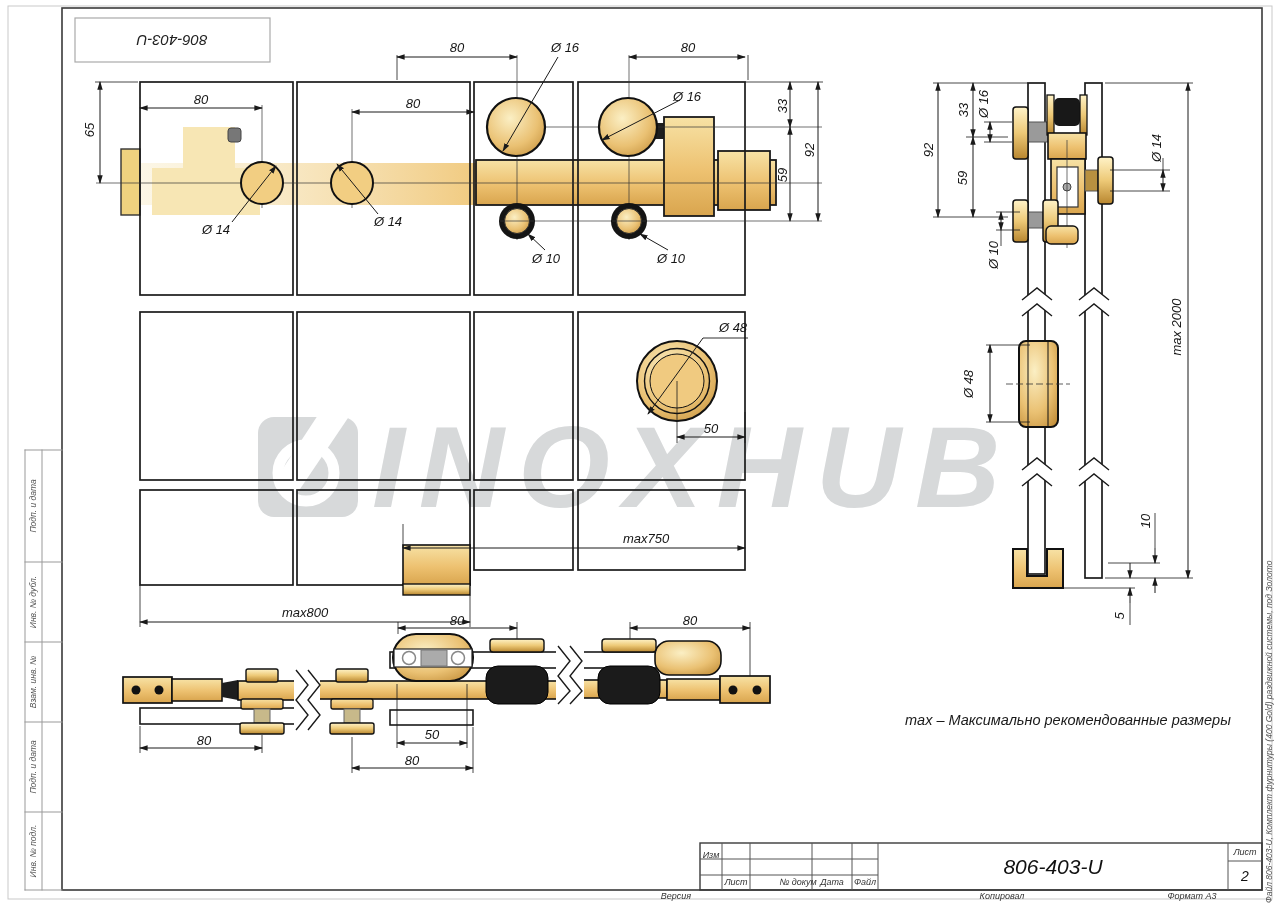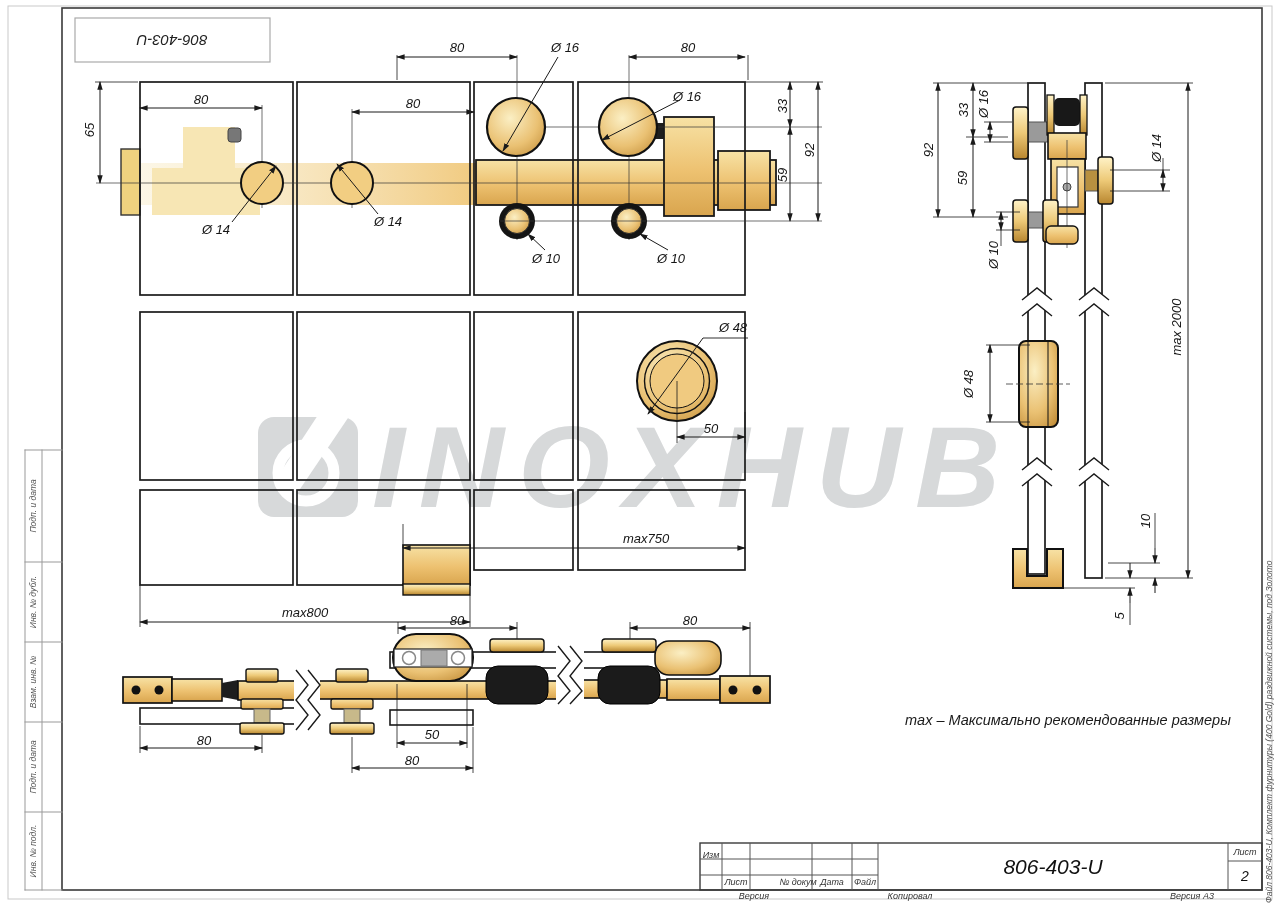--- a/index.html
+++ b/index.html
@@ -392,17 +392,17 @@
 <div class="sb" style="left:33px;top:851px">Инв. № подл.</div>
 
 <div class="tb" style="left:711px;top:855px">Изм</div>
 <div class="tb" style="left:736px;top:882px">Лист</div>
 <div class="tb" style="left:798px;top:882px">№ докум</div>
 <div class="tb" style="left:832px;top:882px">Дата</div>
 <div class="tb" style="left:865px;top:882px">Файл</div>
 <div class="tb big" style="left:1053px;top:867px">806-403-U</div>
 <div class="tb" style="left:1245px;top:852px">Лист</div>
 <div class="tb num" style="left:1245px;top:876px">2</div>
-<div class="tb" style="left:754px;top:896px">Версия</div>
-<div class="tb" style="left:910px;top:896px">Копировал</div>
-<div class="tb" style="left:1192px;top: 896px">Версия А3</div>
+<div class="tb" style="left:676px;top:896px">Версия</div>
+<div class="tb" style="left:1002px;top:896px">Копировал</div>
+<div class="tb" style="left:1192px;top: 896px">Формат А3</div>
 
 <div class="filenote">Файл 806-403-U, Комплект фурнитуры (400 Gold) раздвижной системы, под Золото</div>
 
 </body></html>

